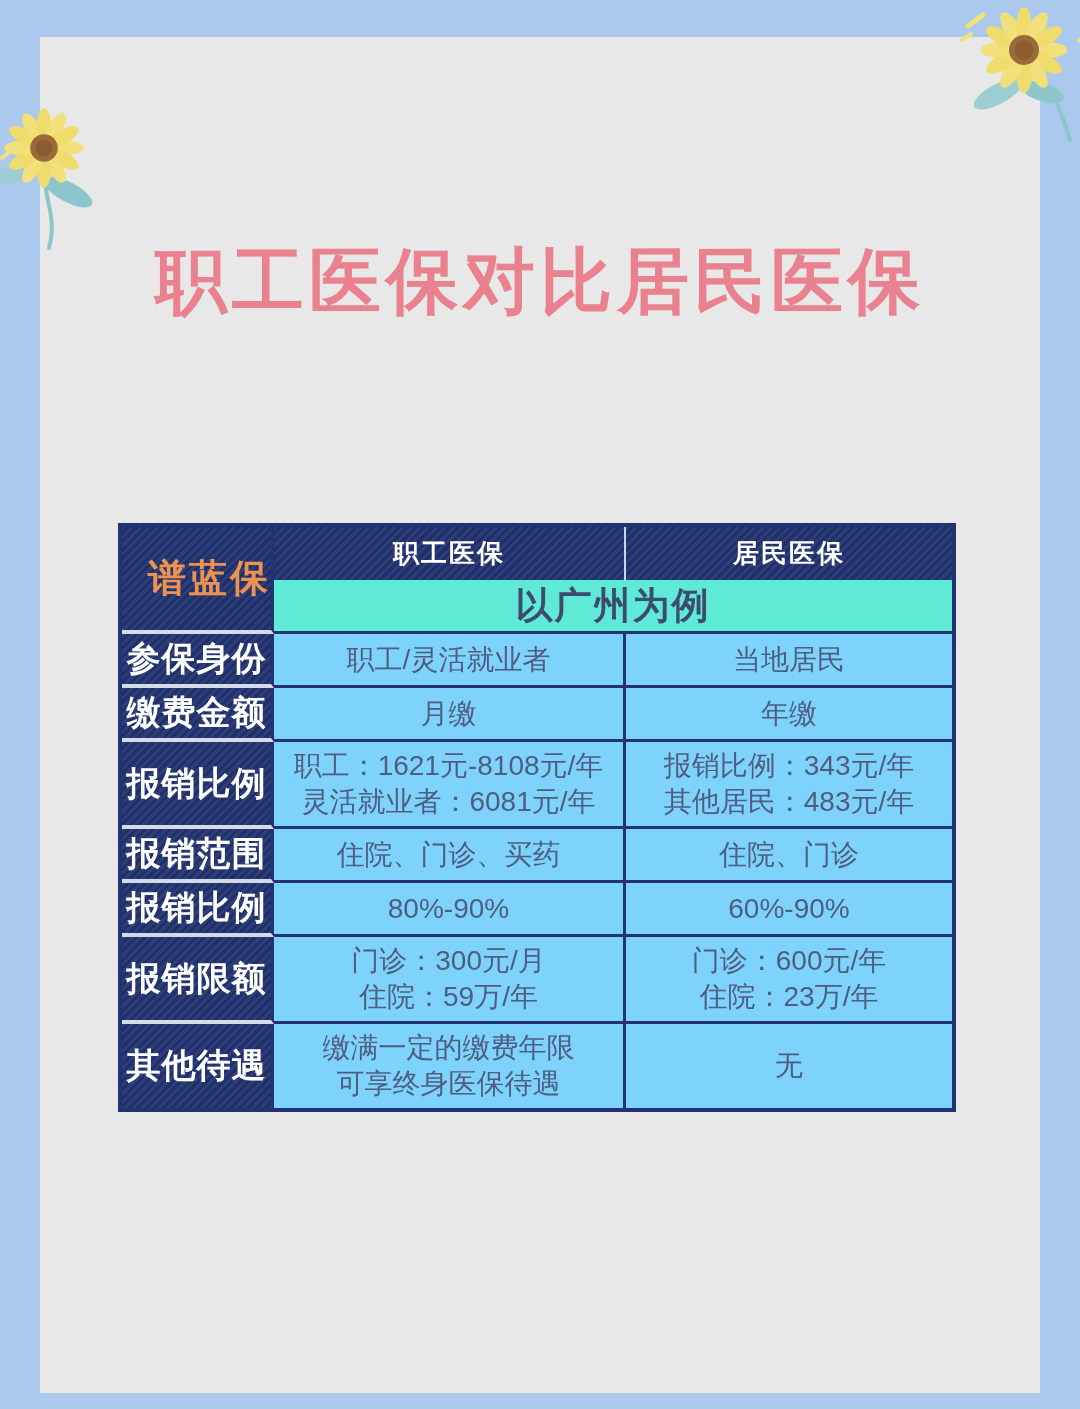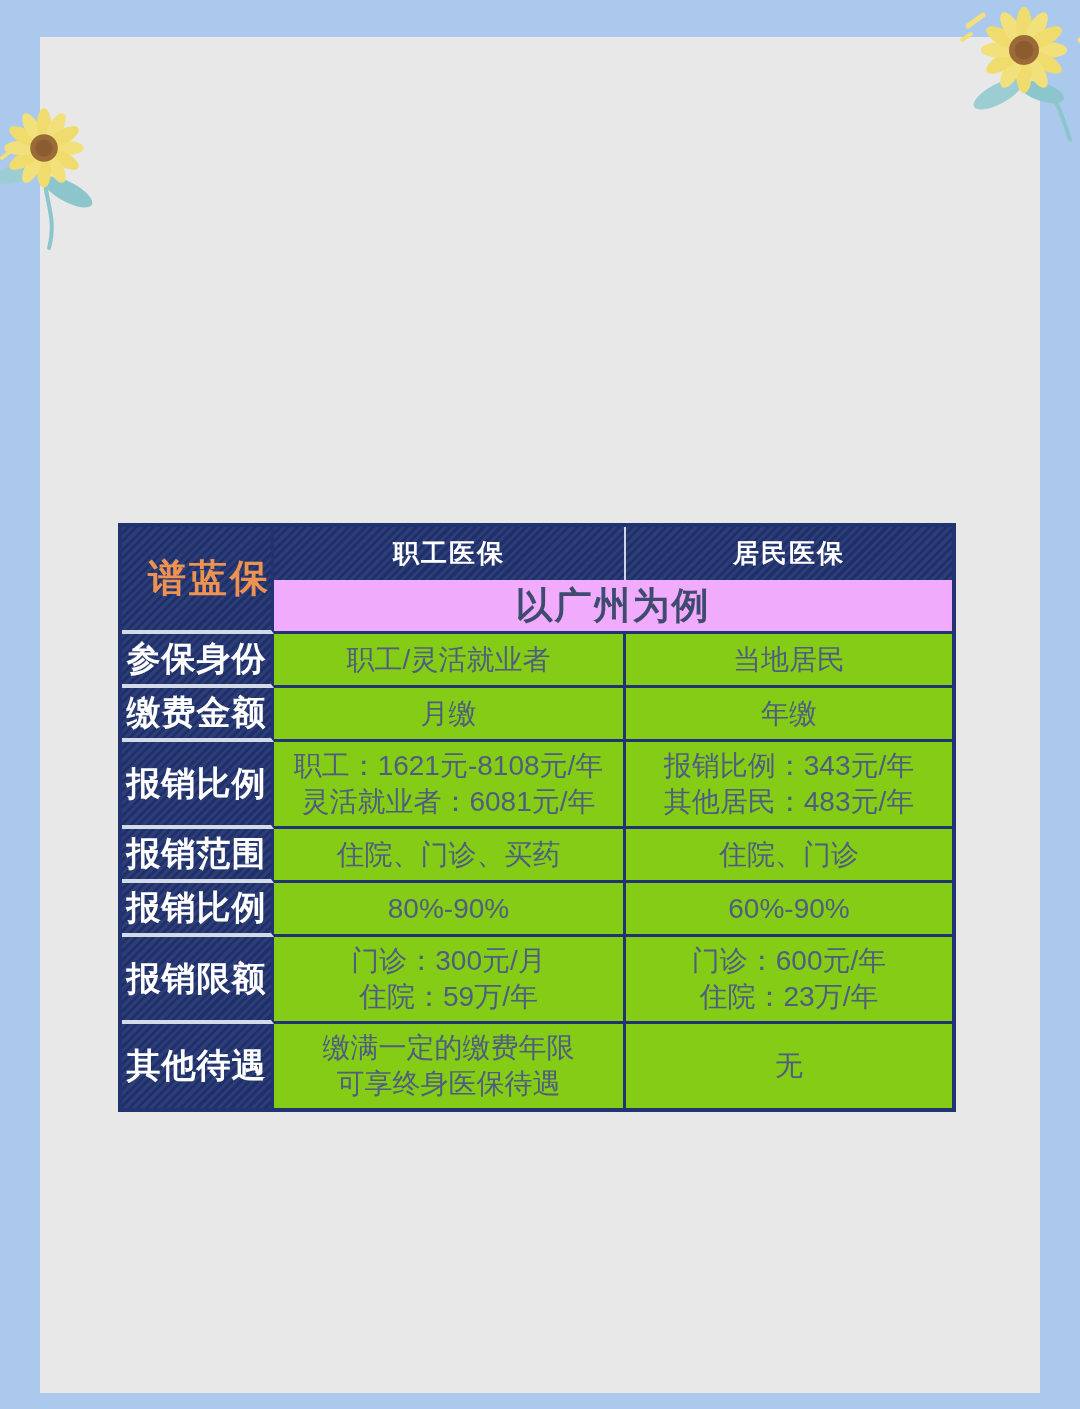--- a/index.html
+++ b/index.html
@@ -73,59 +73,60 @@
   .header-cell {
     color: #ffffff;
     font-size: 26px;
     font-weight: bold;
     text-align: center;
     height: 53px;
     letter-spacing: 2px;
   }
   .header-cell.first { border-right: 2px solid #cdd5e5; }
   .subheader-cell {
-    background: #f0abfc;
+    background: #5eead4;
     color: #3f4b6e;
     font-size: 37px;
     font-weight: bold;
     text-align: center;
     height: 54px;
     border-bottom: 3px solid #213370;
     letter-spacing: 2px;
   }
   .label-cell {
     color: #ffffff;
     font-size: 34px;
     font-weight: bold;
     text-align: center;
     letter-spacing: 1px;
     border-right: 3px solid #213370;
     border-bottom: 4px solid #d3dae8;
   }
   tbody.rows tr:last-child .label-cell { border-bottom: 0; margin-top: 21px; }
   .data-cell {
-    background: #84cc16;
+    background: #7dd3fc;
     color: #4f5d80;
     font-size: 28px;
     text-align: center;
     height: 54px;
     padding: 6px 4px;
     border-bottom: 3px solid #213370;
   }
   .data-cell.col-emp { border-right: 3px solid #213370; }
   tbody.rows tr:last-child .data-cell { border-bottom: 0; }
   .cell-line { line-height: 36px; white-space: nowrap; }
   .flower { position: absolute; pointer-events: none; }
   .flower-tr { right: -10px; top: 2px; }
   .flower-left { left: -2px; top: 96px; }
 </style>
 </head>
 <body>
 
 <div class="card">
+  <h2 class="subtitle">职工医保对比居民医保</h2>
 
   <div class="cmp-wrap">
     <table class="cmp">
       <colgroup>
         <col style="width:152px">
         <col style="width:352px">
         <col style="width:326px">
       </colgroup>
       <tbody>
         <tr>

